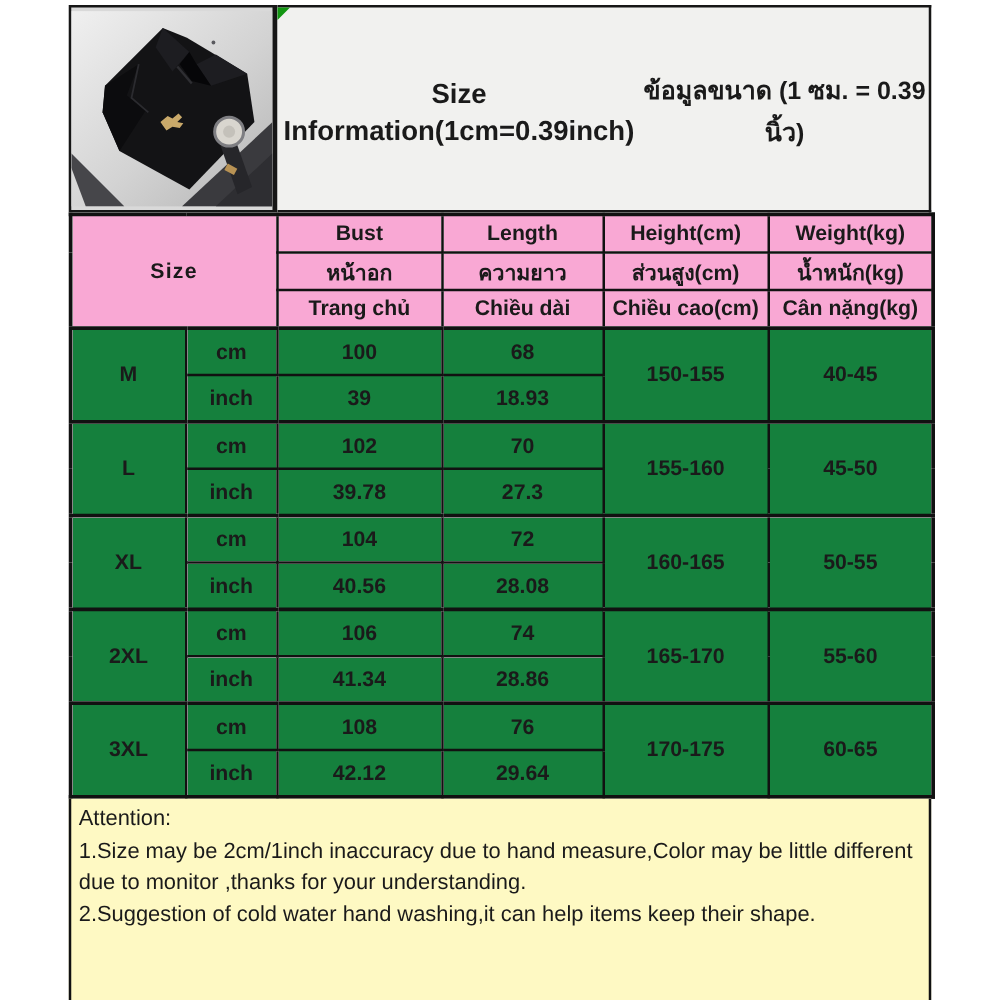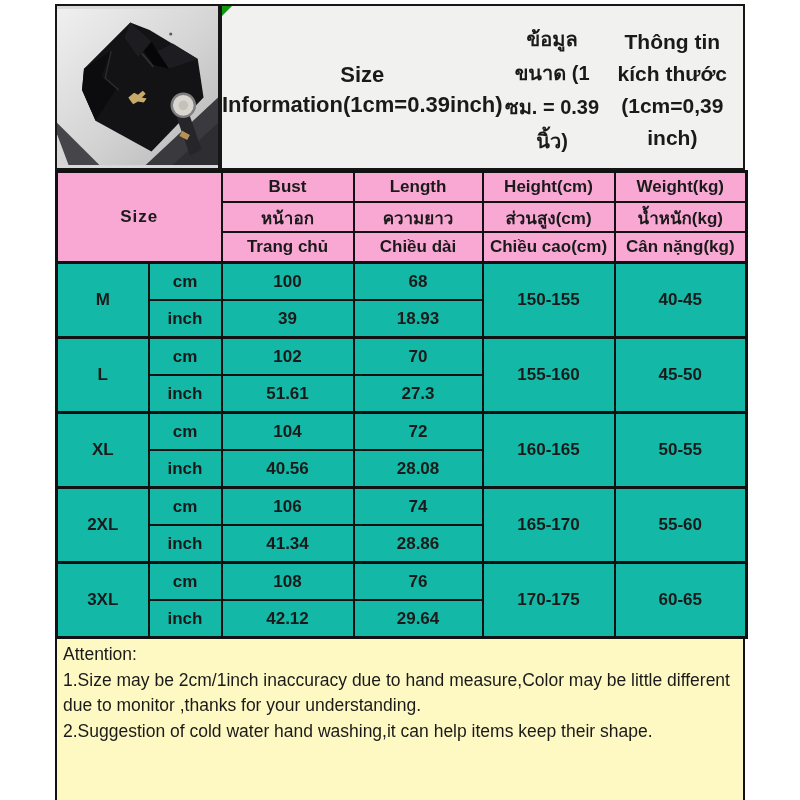--- a/index.html
+++ b/index.html
@@ -32,21 +32,21 @@
   .title-l3{font-size:21px;font-weight:bold;line-height:32px;}
 
   
   table.size-table{
     width:690px;border-collapse:collapse;table-layout:fixed;
     border:3px solid #111;margin:0;
   }
   table.size-table td{
     border:2px solid #111;text-align:center;vertical-align:middle;
     font-weight:bold;font-size:17px;padding:0;overflow:hidden;
-    background:#14b8a6;
+    background:#15803d;
   }
   tr.hdr td{height:28px;background:#f9a8d4;}
   td.size-big{background:#d9d9d9;font-size:33px;letter-spacing:1px;}
   tr.data td{height:35px;}
   td.szlabel{background:#d9d9d9;font-size:18px;}
   td.cmbg{background:#f2f2f2;}
   td.span2{background:#f2f2f2;}
   tr.group-first td{border-top:3px solid #111;}
 
   
@@ -94,21 +94,20 @@
           <polygon points="124,112 136,106 150,146 138,152" fill="#26262a"></polygon>
           <rect x="128" y="128" width="9" height="6" fill="#b89254" transform="rotate(28 132 131)"></rect>
           <circle cx="131" cy="100" r="12" fill="#d9d6cf" stroke="#7e7e82" stroke-width="2.5"></circle>
           <circle cx="131" cy="100" r="5" fill="#c4c1ba"></circle>
         </svg>
       </div>
       <div class="title-cell">
         <div class="corner-tri"></div>
         <div class="title-l1">Size Information(1cm=0.39inch)</div>
         <div class="title-l2">ข้อมูลขนาด (1 ซม. = 0.39 นิ้ว)</div>
-        <div class="title-l3">Thông tin kích thước (1cm=0,39 inch)</div>
       </div>
     </div>
 
     <table class="size-table">
       <colgroup>
         <col style="width:92px">
           <col style="width:73px">
           <col style="width:132px">
         <col style="width:129px">
           <col style="width:132px">
@@ -152,21 +151,21 @@
         <tr class="data group-first">
           <td class="szlabel" rowspan="2">L</td>
           <td class="cmbg">cm</td>
           <td class="cmbg">102</td>
           <td class="cmbg">70</td>
           <td class="span2" rowspan="2">155-160</td>
           <td class="span2" rowspan="2">45-50</td>
         </tr>
         <tr class="data">
           <td>inch</td>
-          <td>51.61</td>
+          <td>39.78</td>
           <td>27.3</td>
         </tr>
 
         <tr class="data group-first">
           <td class="szlabel" rowspan="2">XL</td>
           <td class="cmbg">cm</td>
           <td class="cmbg">104</td>
           <td class="cmbg">72</td>
           <td class="span2" rowspan="2">160-165</td>
           <td class="span2" rowspan="2">50-55</td>

